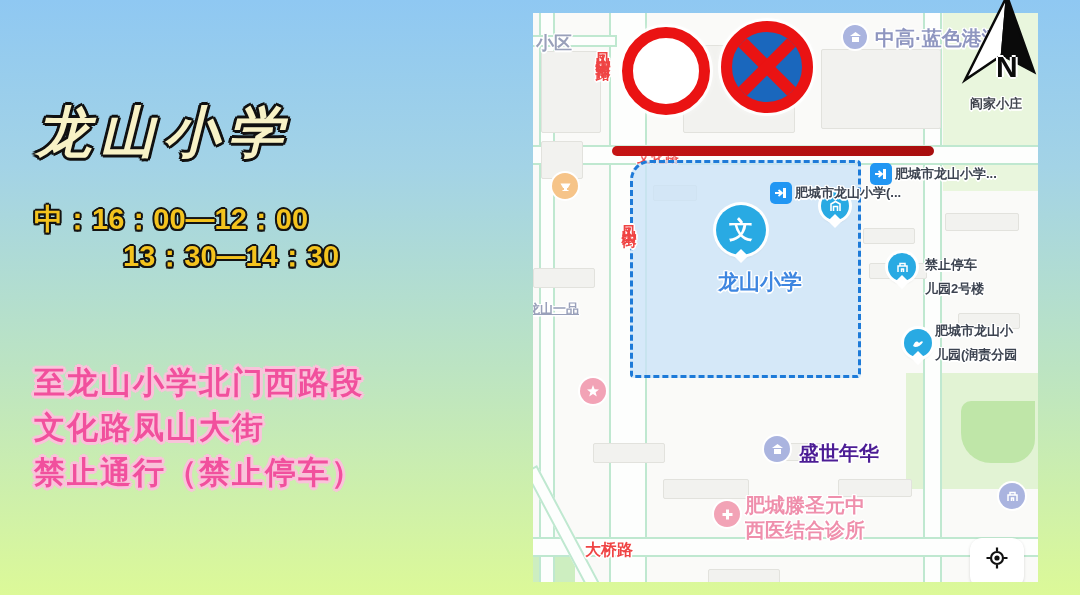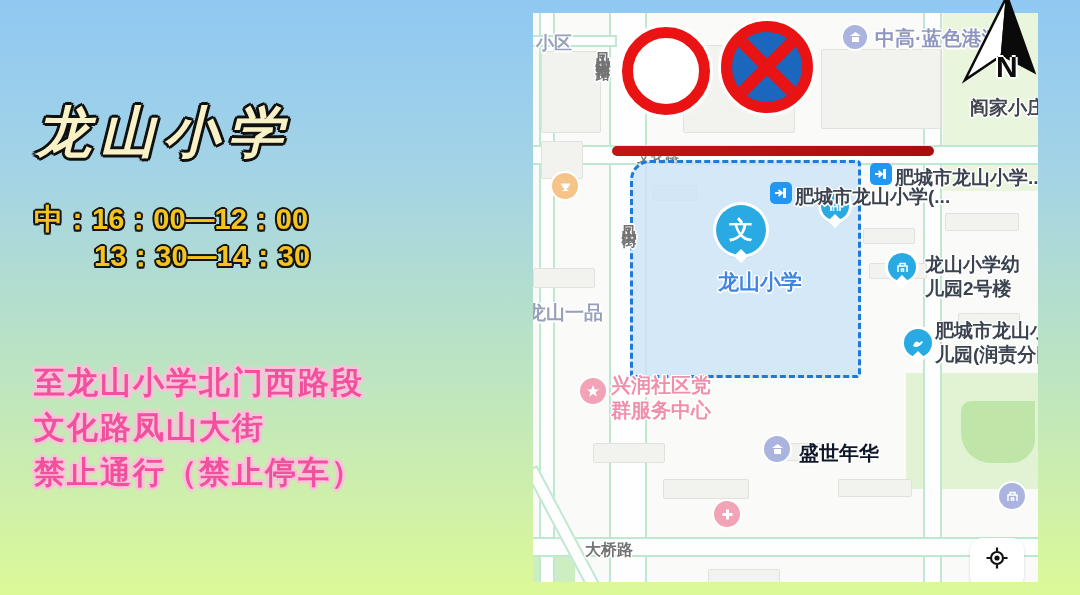--- a/index.html
+++ b/index.html
@@ -11,37 +11,37 @@
   
   .poster-title{
     position:absolute; left:36px; top:96px; font-size:55px; font-weight:bold; font-style:italic;
     font-family:"DejaVu Serif",serif; letter-spacing:9px; color:#f8f2c6;
     text-shadow:3px 0 0 #111,-3px 0 0 #111,0 3px 0 #111,0 -3px 0 #111,
                 2px 2px 0 #111,-2px 2px 0 #111,2px -2px 0 #111,-2px -2px 0 #111;
   }
   .schedule{position:absolute; left:34px; top:201px; font-size:29px; font-weight:bold; line-height:37px; color:#f4c31d;
     text-shadow:2px 0 0 #141414,-2px 0 0 #141414,0 2px 0 #141414,0 -2px 0 #141414,
                 1.5px 1.5px 0 #141414,-1.5px 1.5px 0 #141414,1.5px -1.5px 0 #141414,-1.5px -1.5px 0 #141414;}
-  .schedule .indent{margin-left:60px;}
+  .schedule .indent{margin-left:89px;}
   .notice{position:absolute; left:34px; top:360px; font-size:31px; font-weight:bold; line-height:45px; letter-spacing:2px; color:#f1509d;
     text-shadow:3px 0 0 #f9c3da,-3px 0 0 #f9c3da,0 3px 0 #f9c3da,0 -3px 0 #f9c3da,
                 2px 2px 0 #f9c3da,-2px 2px 0 #f9c3da,2px -2px 0 #f9c3da,-2px -2px 0 #f9c3da;}
   
   .map{position:absolute; left:533px; top:13px; width:505px; height:569px; background:#fafaf8; overflow:hidden;}
   .road{position:absolute; background:#fdfefd; border:2px solid #bfe8d0;}
   .road.h{left:-4px; width:515px;}
   .road.v{top:-4px; height:580px;}
   .park{position:absolute; background:#e9f6dd;}
   .bldg{position:absolute; background:#f2f2ef; border:1px solid #e2e2dd; border-radius:2px;}
-  .mlabel{position:absolute; z-index:5; font-size:19px; font-weight:600; color:#3c4350; white-space:nowrap;
+  .mlabel{position:absolute; z-index:5; font-size:13px; font-weight:600; color:#3c4350; white-space:nowrap;
     text-shadow:1.5px 0 0 #fff,-1.5px 0 0 #fff,0 1.5px 0 #fff,0 -1.5px 0 #fff,1px 1px 0 #fff,-1px 1px 0 #fff,1px -1px 0 #fff,-1px -1px 0 #fff;}
   .mlabel.gray{color:#99a0ba; font-weight:600;}
-  .mlabel.road-name{color:#737373; font-size:16px; font-weight:600;}
+  .mlabel.road-name{color:#ef4444; font-size:16px; font-weight:600;}
   .mlabel.pink{color:#ef8fac; font-size:20px; line-height:25px; font-weight:bold;}
-  .mlabel.lav{color:#0f172a; font-size:20px;}
+  .mlabel.lav{color:#4c1d95; font-size:20px;}
   .mlabel.blue{color:#3e86e0; font-size:21px; font-weight:bold;}
   .mlabel.vert{writing-mode:vertical-rl; letter-spacing:3px; font-size:15px;}
   .mlabel.two{line-height:24px;}
   .poi{position:absolute; z-index:4; border-radius:50%; display:flex; align-items:center; justify-content:center;
     box-shadow:0 0 0 2px #ffffff; color:#fff;}
   .poi.lavender{background:#aab4df;}
   .poi.pinkc{background:#f2a3b6;}
   .poi.orange{background:#f6c489;}
   .pin{position:absolute; z-index:4; border-radius:50%; background:#29aae3; display:flex; align-items:center; justify-content:center;
     box-shadow:0 0 0 3px #fff,0 2px 3px rgba(0,0,0,.25); color:#fff;}
@@ -116,21 +116,21 @@
 
     <div class="zone"></div>
 
     <div class="mlabel road-name" style="left:104px;top:136px;z-index:2;font-size:14px;">文化路</div>
 
     <div class="redline"></div>
 
     <div class="mlabel gray" style="left:3px;top:18px;font-size:18px;">小区</div>
     <div class="mlabel road-name vert" style="left:60px;top:26px;">凤山大街辅路</div>
     <div class="mlabel road-name vert" style="left:86px;top:199px;">凤山大街</div>
-    <div class="mlabel gray" style="left:-6px;top:287px;">龙山一品</div>
+    <div class="mlabel gray" style="left:-6px;top:287px;text-decoration:underline;">龙山一品</div>
     <div class="mlabel road-name" style="left:52px;top:527px;font-family:Liberation Mono, monospace;">大桥路</div>
     <div class="mlabel" style="left:437px;top:82px;color:#41454e;">阎家小庄</div>
 
     <div class="poi lavender" style="left:310px;top:12px;width:24px;height:24px;">
       <svg width="13" height="13" viewBox="0 0 13 13">
           <path d="M6.5 1 L12 5 H1 Z M3 6 h7 v5 h-7 z M5 8 h1.2 v1.2 H5 Z M7.5 8 h1.2 v1.2 H7.5 Z" fill="#fff"></path>
         </svg>
     </div>
     <div class="mlabel lav" style="left:342px;top:12px;color:#8f96c0;">中高·蓝色港湾</div>
 
@@ -159,61 +159,61 @@
       <span style="font-size:24px;font-weight:bold;">文</span>
     </div>
     <div class="mlabel blue" style="left:172px;top:255px;width:110px;text-align:center;">龙山小学</div>
 
     <div class="pin" style="left:355px;top:240px;width:28px;height:28px;">
       <svg width="13" height="13" viewBox="0 0 13 13">
           <path d="M2 11 V5 h9 v6 M4 5 V2.5 h5 V5 M5.5 11 V8 h2 v3" stroke="#fff" stroke-width="1.5" fill="none"></path>
         </svg>
     </div>
     <div class="mlabel two" style="left:392px;top:240px;">
-      <div>龙山小学幼</div>
+      <div>禁止停车</div>
       <div>儿园2号楼</div>
     </div>
 
     <div class="pin" style="left:371px;top:316px;width:28px;height:28px;">
       <svg width="14" height="12" viewBox="0 0 14 12">
           <path d="M2 9 Q5 2 8 6 Q11 3 12 5 Q9 10 4 10 Z" fill="#fff"></path>
         </svg>
     </div>
     <div class="mlabel two" style="left:402px;top:306px;">
       <div>肥城市龙山小</div>
       <div>儿园(润责分园</div>
     </div>
 
     <div class="poi pinkc" style="left:47px;top:365px;width:26px;height:26px;">
       <svg width="14" height="14" viewBox="0 0 14 14">
           <path d="M7 1 L8.6 5.2 L13 5.4 L9.6 8.2 L10.8 12.6 L7 10 L3.2 12.6 L4.4 8.2 L1 5.4 L5.4 5.2 Z" fill="#fff"></path>
         </svg>
     </div>
-    <div class="mlabel pink" style="left:78px;top:360px;">
-      <div>兴润社区党</div>
-      <div>群服务中心</div>
-    </div>
 
     <div class="poi orange" style="left:19px;top:160px;width:26px;height:26px;">
       <svg width="13" height="13" viewBox="0 0 13 13">
           <path d="M2.5 4 h8 l-2 3.5 h-4 Z M5.6 7.5 h1.8 v2.5 h-1.8 Z M3.5 10.5 h6" stroke="#fff" stroke-width="1.2" fill="#fff"></path>
         </svg>
     </div>
 
     <div class="poi lavender" style="left:231px;top:423px;width:26px;height:26px;">
       <svg width="13" height="13" viewBox="0 0 13 13">
           <path d="M6.5 1 L12 5 H1 Z M3 6 h7 v5 h-7 z M5 8 h1.2 v1.2 H5 Z M7.5 8 h1.2 v1.2 H7.5 Z" fill="#fff"></path>
         </svg>
     </div>
     <div class="mlabel lav" style="left:266px;top:427px;">盛世年华</div>
 
     <div class="poi pinkc" style="left:181px;top:488px;width:26px;height:26px;">
       <svg width="13" height="13" viewBox="0 0 13 13">
           <path d="M5 1.5 h3 v3.5 h3.5 v3 H8 v3.5 H5 V8 H1.5 V5 H5 Z" fill="#fff"></path>
         </svg>
+    </div>
+    <div class="mlabel pink" style="left:212px;top:480px;">
+      <div>肥城滕圣元中</div>
+      <div>西医结合诊所</div>
     </div>
 
     <div class="poi lavender" style="left:466px;top:470px;width:26px;height:26px;">
       <svg width="13" height="13" viewBox="0 0 13 13">
           <path d="M2 11 V5 h9 v6 M4 5 V2.5 h5 V5 M5.5 11 V8 h2 v3" stroke="#fff" stroke-width="1.5" fill="none"></path>
         </svg>
     </div>
 
     <div class="locate-btn">
       <svg width="24" height="24" viewBox="0 0 24 24">

